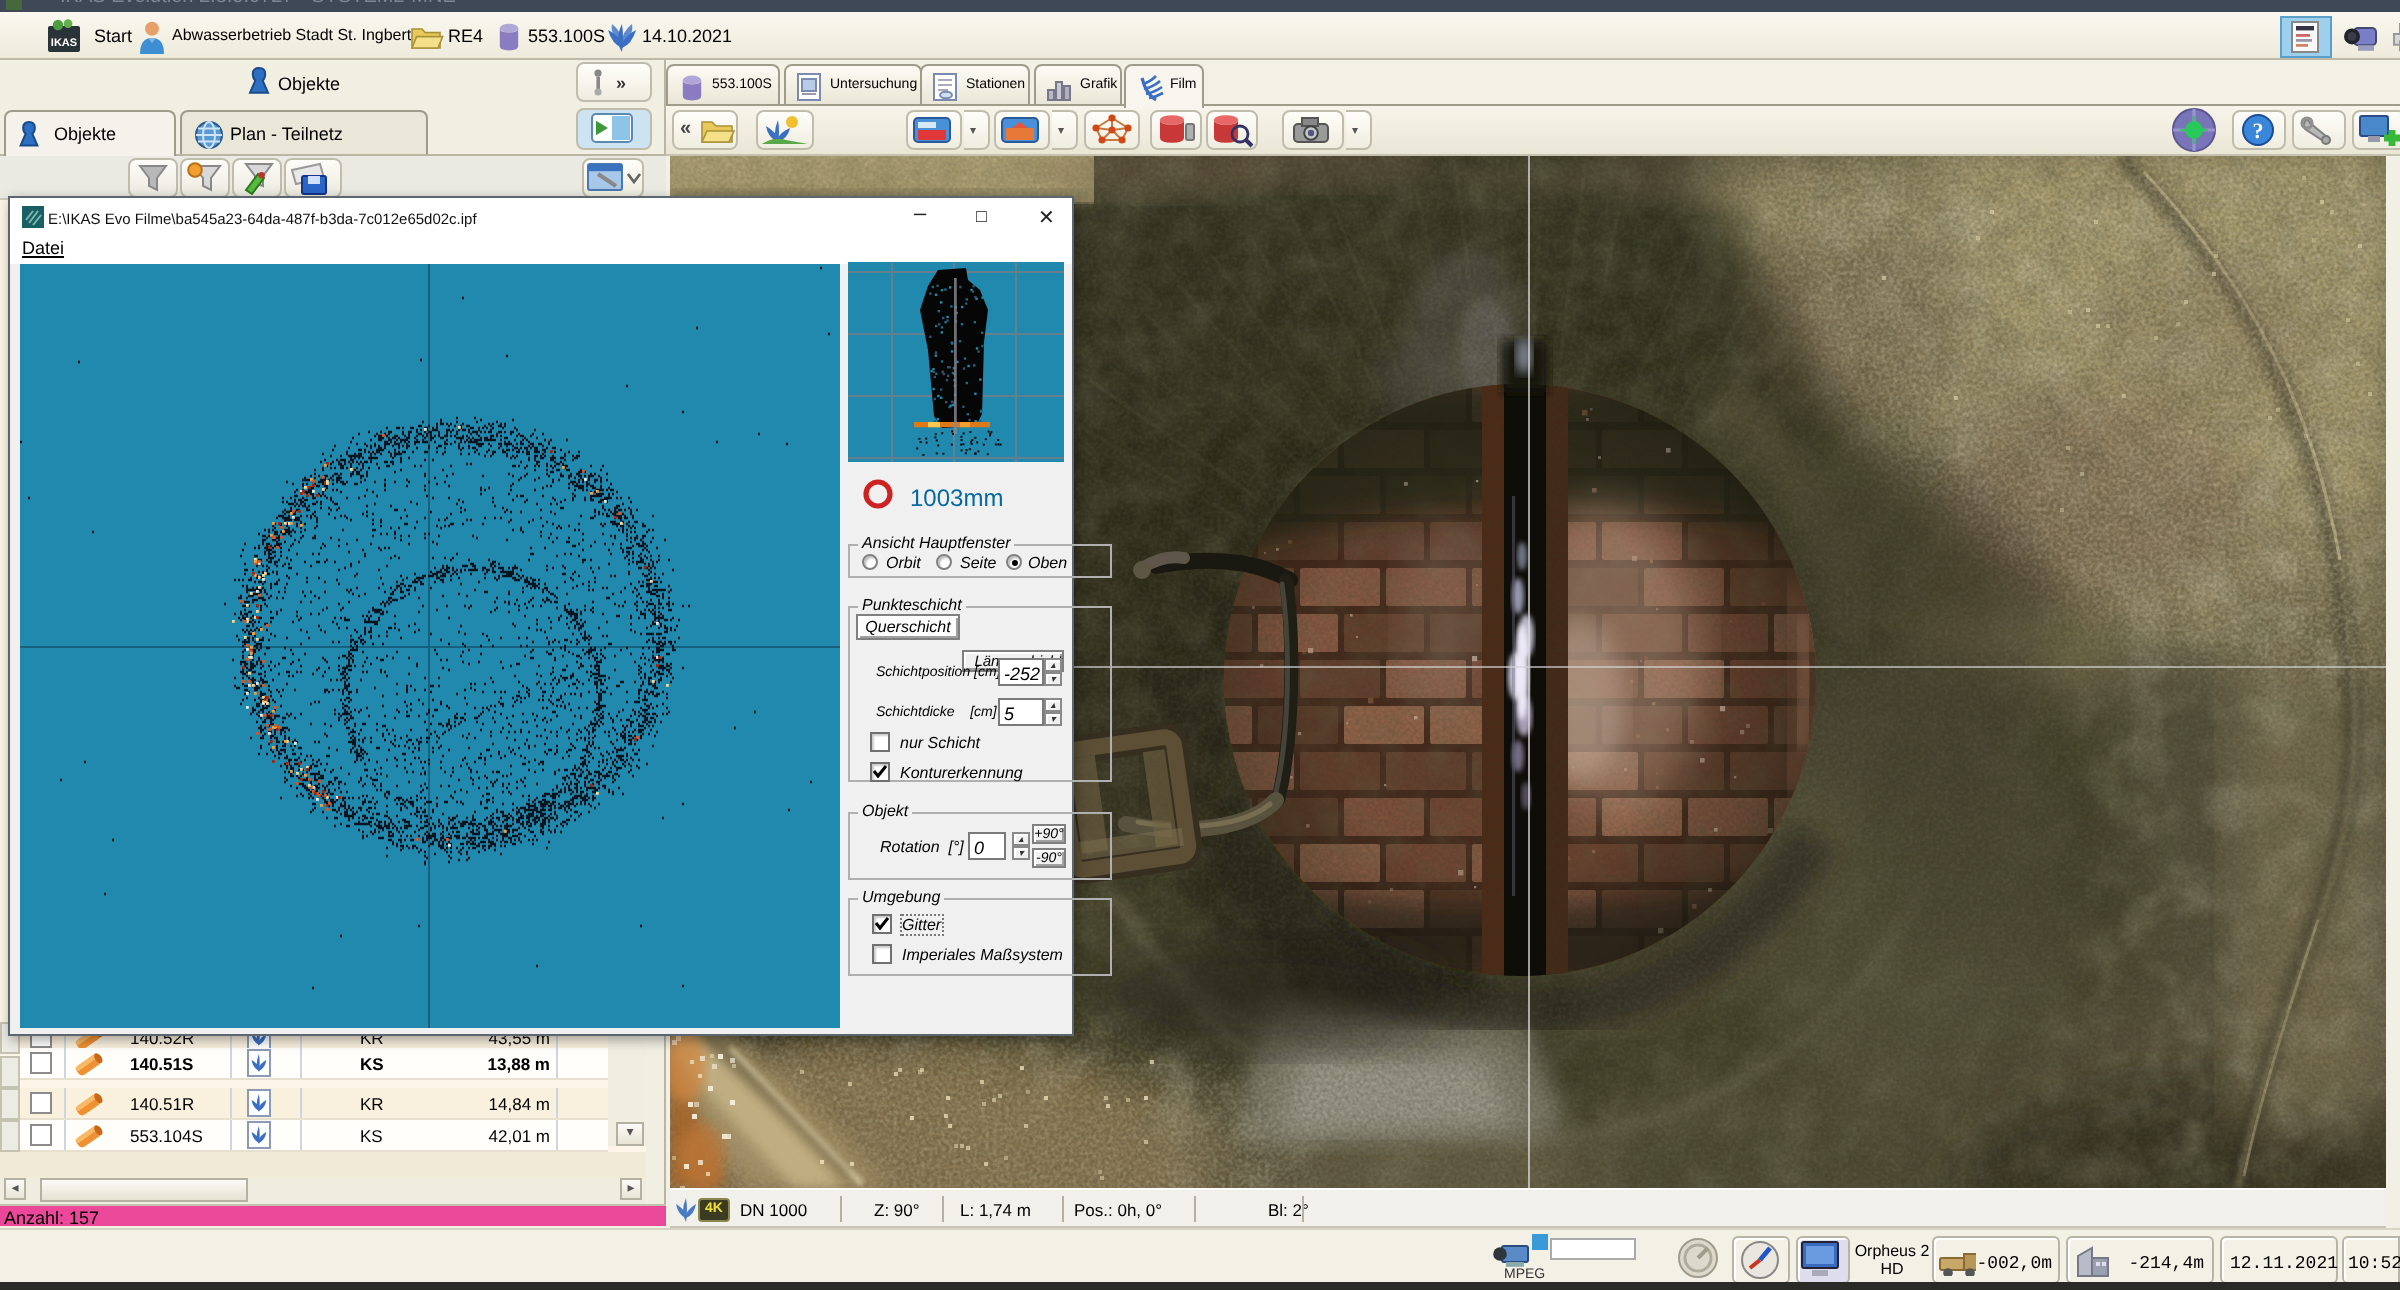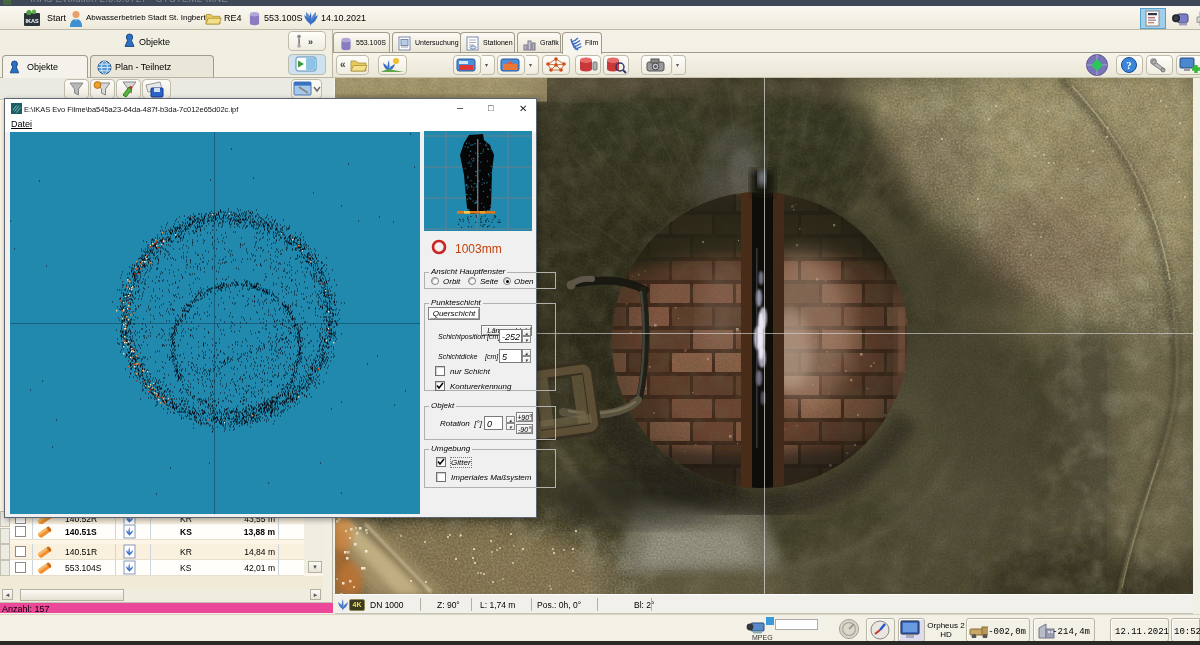--- a/index.html
+++ b/index.html
@@ -965,21 +965,21 @@
   <div style="position:absolute; left:926px; top:6px; width:40px; text-align:center; font-size:8px; line-height:9px;">Orpheus 2<br>HD</div>
   <div class="sbox" style="left:966px; width:64px;">
       <svg style="position:absolute;left:2px;top:5px;" width="19" height="14">
         <rect x="1" y="5" width="13" height="6" rx="1" fill="#c8a868" stroke="#8a6a30"></rect>
         <rect x="13" y="3" width="7" height="8" fill="#b89858" stroke="#8a6a30"></rect>
         <circle cx="5" cy="12.5" r="2.4" fill="#555"></circle>
         <circle cx="16" cy="12.5" r="2.4" fill="#555"></circle>
       </svg>
       <span class="mono" style="position:absolute; right:3px; top:8px; font-size:9px;">-002,0m</span>
     </div>
-  <div class="sbox" style="left:1033px; width:62px;">
+  <div class="sbox" style="left:1033px; width:74px;">
       <svg style="position:absolute;left:3px;top:3px;" width="20" height="18">
         <path d="M2 16 L2 6 L9 2 L9 16 Z" fill="#b8bcc8" stroke="#778"></path>
         <rect x="9" y="7" width="8" height="9" fill="#9aa0b0" stroke="#778"></rect>
         <rect x="11" y="9" width="2" height="2" fill="#dde"></rect>
         <rect x="14" y="9" width="2" height="2" fill="#dde"></rect>
       </svg>
       <span class="mono" style="position:absolute; right:4px; top:8px; font-size:9px;">-214,4m</span>
     </div>
   <div class="sbox" style="left:1110px; width:59px;">
       <span class="mono" style="position:absolute; left:4px; top:8px; font-size:9px;">12.11.2021</span>
@@ -1341,21 +1341,21 @@
           <rect x="74.6" y="88.5" width="1" height="1" fill="#0a0a0a"></rect>
           <rect x="43.9" y="95.2" width="1" height="1" fill="#0a0a0a"></rect>
           <rect x="69.4" y="95.6" width="1" height="1" fill="#0a0a0a"></rect>
           <rect x="51.4" y="90.8" width="1" height="1" fill="#0a0a0a"></rect>
           <rect x="58.4" y="95.1" width="1" height="1" fill="#0a0a0a"></rect>
           <rect x="53" y="8" width="1.4" height="78" fill="#8a8a92" opacity="0.8"></rect>
         </svg></div>
     <div style="position:absolute; left:9px; top:106px;"><svg width="18" height="18">
           <circle cx="8" cy="9" r="6" fill="none" stroke="#cc2222" stroke-width="2.6"></circle>
         </svg></div>
-    <div style="position:absolute; left:33px; top:110px; color:#c2410c; font-size:12px;">1003mm</div>
+    <div style="position:absolute; left:33px; top:110px; color:#0369a1; font-size:12px;">1003mm</div>
 
     <div class="grp" style="top:140px; height:17px;">
       <div class="lbl">Ansicht Hauptfenster</div>
       <div class="radio" style="left:6px; top:4px;"></div>
         <span style="position:absolute; left:18px; top:4px;">Orbit</span>
       <div class="radio" style="left:43px; top:4px;"></div>
         <span style="position:absolute; left:55px; top:4px;">Seite</span>
       <div class="radio" style="left:78px; top:4px;">
           <div style="position:absolute;left:2px;top:2px;width:3px;height:3px;border-radius:50%;background:#000;"></div>
         </div>

